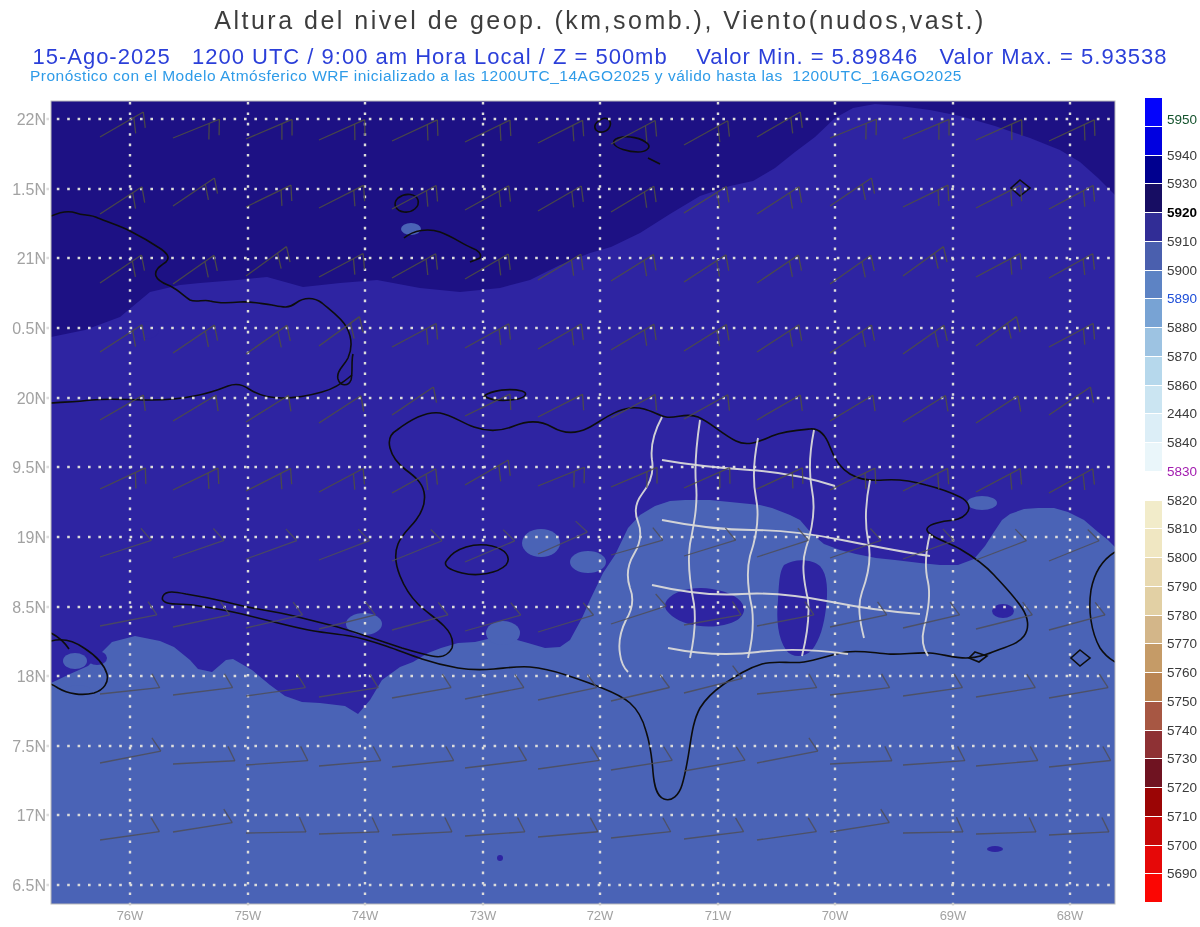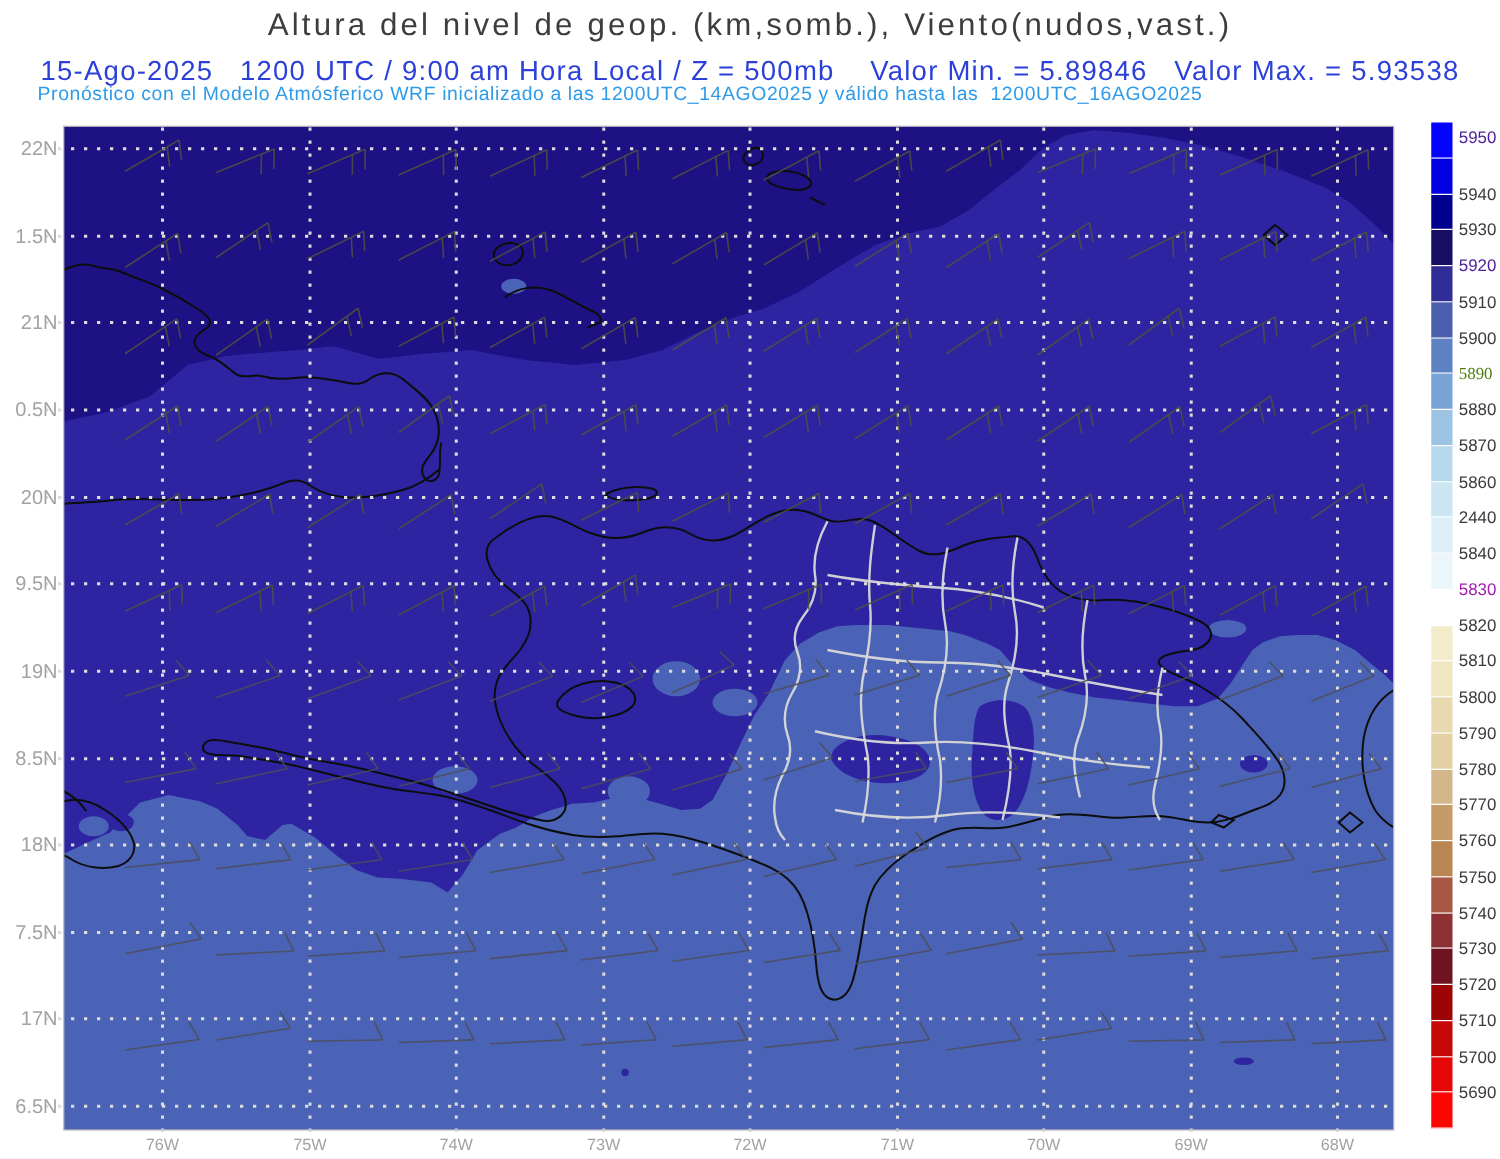--- a/index.html
+++ b/index.html
@@ -562,27 +562,27 @@
       <div class="cbseg" style="height: 28.75px; background: rgb(186, 133, 83);"></div>
       <div class="cbseg" style="height: 28.75px; background: rgb(167, 87, 67);"></div>
       <div class="cbseg" style="height: 28.75px; background: rgb(142, 49, 52);"></div>
       <div class="cbseg" style="height: 28.75px; background: rgb(111, 19, 33);"></div>
       <div class="cbseg" style="height: 28.75px; background: rgb(155, 5, 5);"></div>
       <div class="cbseg" style="height: 28.75px; background: rgb(198, 8, 8);"></div>
       <div class="cbseg" style="height: 28.75px; background: rgb(230, 8, 8);"></div>
       <div class="cbseg" style="height: 28.75px; background: rgb(251, 6, 3);"></div>
     </div>
   <div id="cb-labels">
-      <div class="cblab" style="top: 102px; color: #4c1d95;">5950</div>
+      <div class="cblab" style="top: 112px; color: #14532d;">5950</div>
       <div class="cblab" style="top: 147.5px; color: rgb(58, 58, 58);">5940</div>
       <div class="cblab" style="top: 176.25px; color: rgb(58, 58, 58);">5930</div>
-      <div class="cblab" style="top: 205px; color: #4c1d95;">5920</div>
+      <div class="cblab" style="top: 205px; color: #000000; font-weight: bold;">5920</div>
       <div class="cblab" style="top: 233.75px; color: rgb(58, 58, 58);">5910</div>
       <div class="cblab" style="top: 262.5px; color: rgb(58, 58, 58);">5900</div>
-      <div class="cblab" style="top: 291.25px; color: #4d7c0f; font-family: Liberation Serif, serif;">5890</div>
+      <div class="cblab" style="top: 291.25px; color: #1d4ed8;">5890</div>
       <div class="cblab" style="top: 320px; color: rgb(58, 58, 58);">5880</div>
       <div class="cblab" style="top: 348.75px; color: rgb(58, 58, 58);">5870</div>
       <div class="cblab" style="top: 377.5px; color: rgb(58, 58, 58);">5860</div>
       <div class="cblab" style="top: 406.25px; color: rgb(58, 58, 58);">2440</div>
       <div class="cblab" style="top: 435px; color: rgb(58, 58, 58);">5840</div>
       <div class="cblab" style="top: 463.75px; color: #a21caf;">5830</div>
       <div class="cblab" style="top: 492.5px; color: rgb(58, 58, 58);">5820</div>
       <div class="cblab" style="top: 521.25px; color: rgb(58, 58, 58);">5810</div>
       <div class="cblab" style="top: 550px; color: rgb(58, 58, 58);">5800</div>
       <div class="cblab" style="top: 578.75px; color: rgb(58, 58, 58);">5790</div>

